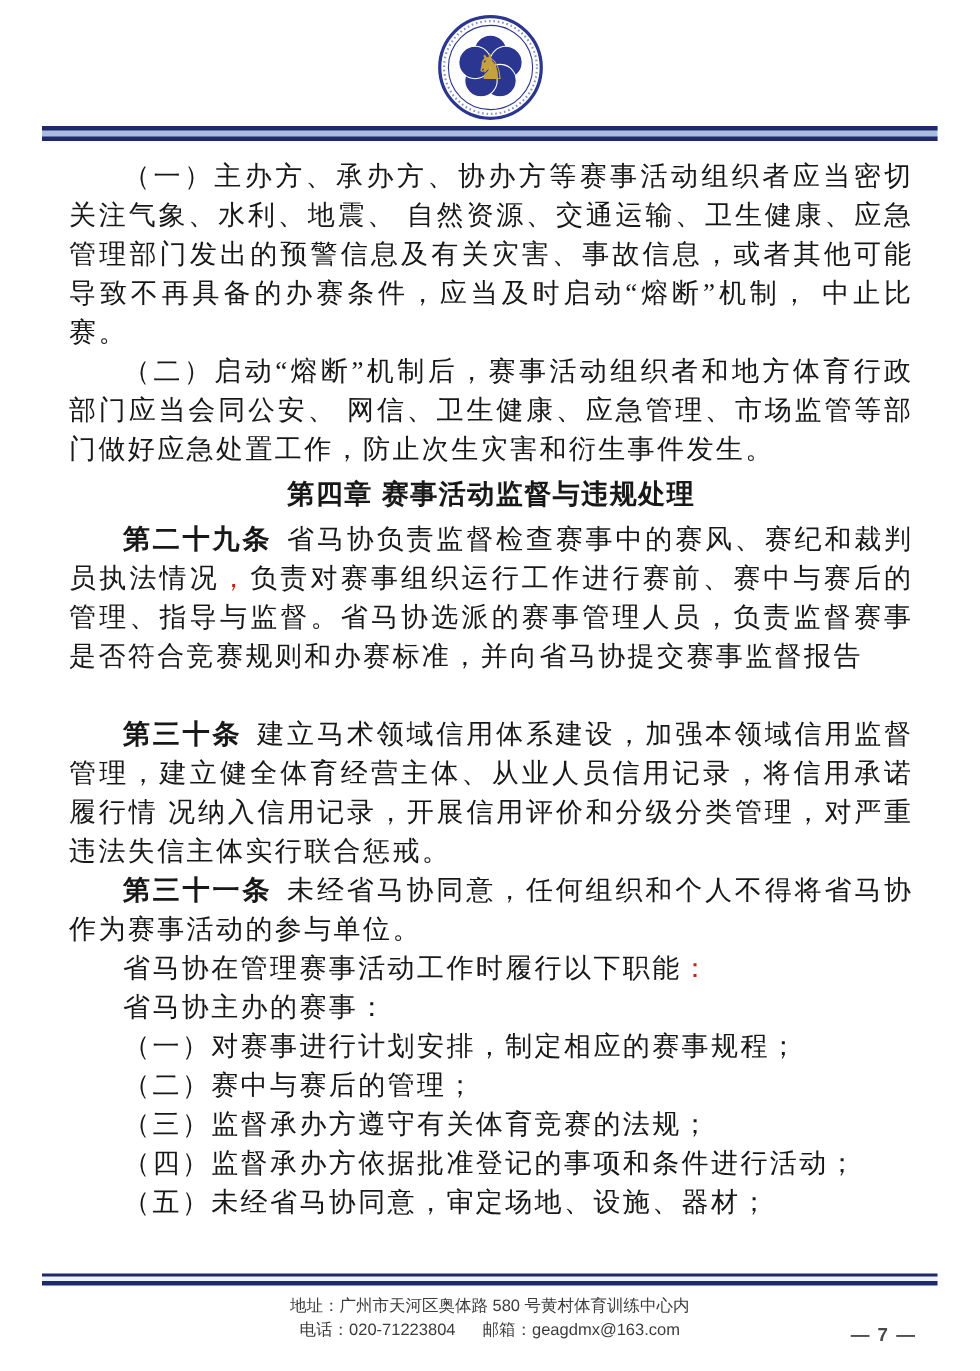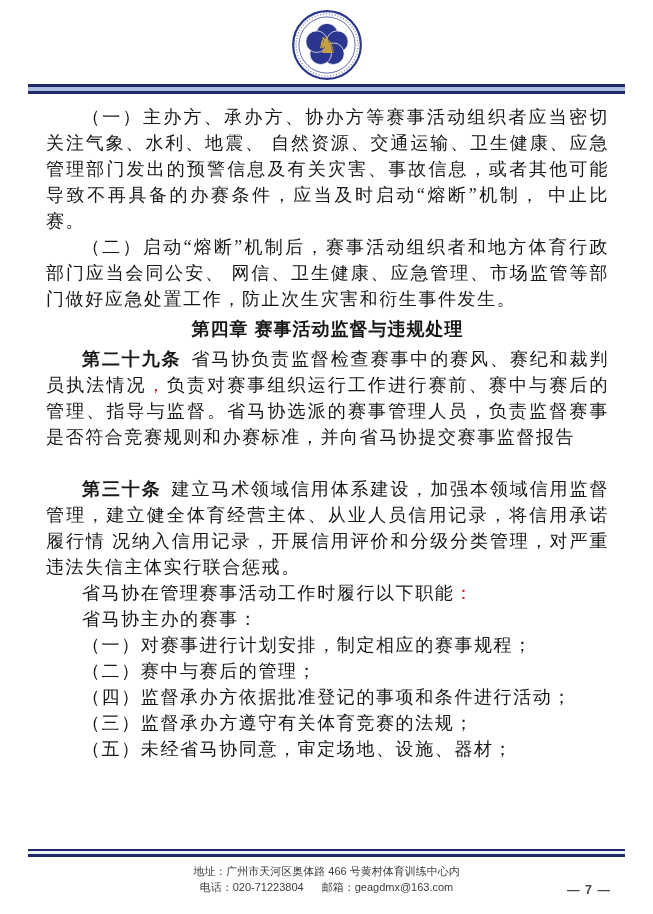--- a/index.html
+++ b/index.html
@@ -98,38 +98,41 @@
     <p class="chapter-heading">第四章 赛事活动监督与违规处理</p>
 
     <p>
       <b class="article-label">第二十九条</b><span>省马协负责监督检查赛事中的赛风、赛纪和裁判员执法情况</span><span class="red">，</span><span>负责对赛事组织运行工作进行赛前、赛中与赛后的管理、指导与监督。省马协选派的赛事管理人员，负责监督赛事是否符合竞赛规则和办赛标准，并向省马协提交赛事监督报告</span>
     </p>
 
     <p class="gap-above">
       <b class="article-label">第三十条</b><span>建立马术领域信用体系建设，加强本领域信用监督管理，建立健全体育经营主体、从业人员信用记录，将信用承诺履行情 况纳入信用记录，开展信用评价和分级分类管理，对严重违法失信主体实行联合惩戒。</span>
     </p>
 
+    <p>
+      <b class="article-label">第三十一条</b><span>未经省马协同意，任何组织和个人不得将省马协作为赛事活动的参与单位。</span>
+    </p>
 
     <p>
       <span>省马协在管理赛事活动工作时履行以下职能</span><span class="red">：</span>
     </p>
 
     <p>省马协主办的赛事：</p>
 
     <p>（一）对赛事进行计划安排，制定相应的赛事规程；</p>
     <p>（二）赛中与赛后的管理；</p>
+    <p>（三）监督承办方遵守有关体育竞赛的法规；</p>
     <p>（四）监督承办方依据批准登记的事项和条件进行活动；</p>
-    <p>（三）监督承办方遵守有关体育竞赛的法规；</p>
     <p>（五）未经省马协同意，审定场地、设施、器材；</p>
   </div>
 
   <div class="rule footer-rule"></div>
 
   <div class="footer-info">
-    <div>地址：广州市天河区奥体路 466 号黄村体育训练中心内</div>
+    <div>地址：广州市天河区奥体路 580 号黄村体育训练中心内</div>
     <div class="footer-line2">
       <span class="footer-phone">电话：020-71223804</span><span>邮箱：geagdmx@163.com</span>
     </div>
   </div>
 
   <div class="page-number">— 7 —</div>
 
 </div>
 
 </body></html>

